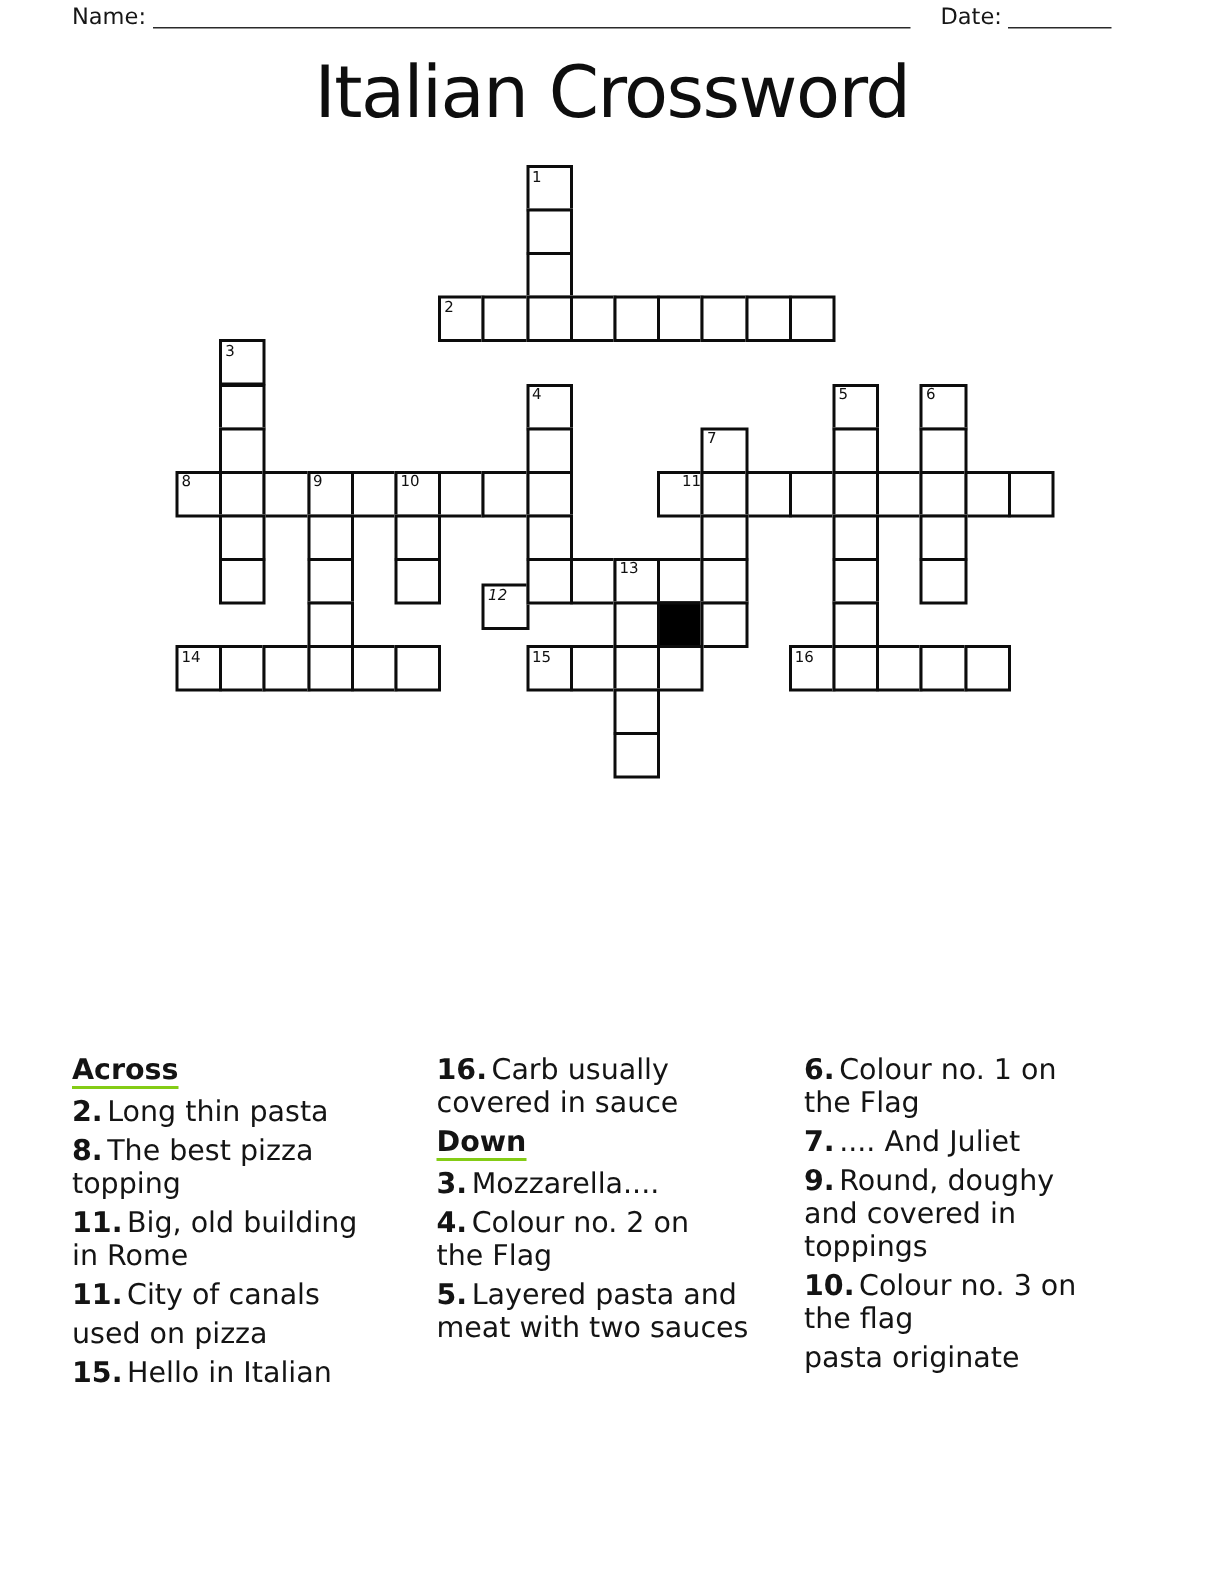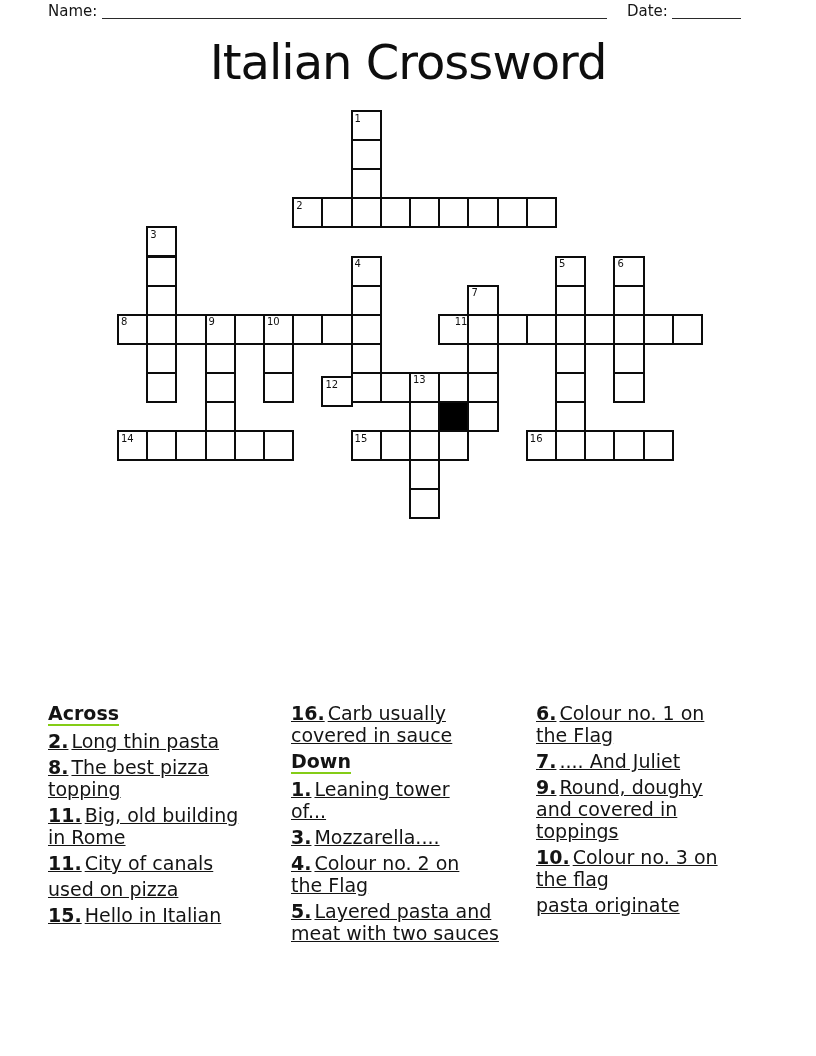--- a/index.html
+++ b/index.html
@@ -30,21 +30,21 @@
   .cell .num{
     display:block;font-size:10px;line-height:10px;padding:1.5px 0 0 2px;
     color:#111;font-weight:400;
   }
   
   .clue-col{position:absolute;top:702px;font-size:19px;line-height:22px;color:#141414;}
   #clue-col-0{left:48px;width:238px;}
   #clue-col-1{left:291px;width:240px;}
   #clue-col-2{left:536px;width:255px;}
   .clue{margin:0 0 4px 0;}
-  .clue-line{white-space:nowrap;text-decoration:underline;}
+  .clue-line{white-space:nowrap;}
   .cnum{font-weight:bold;margin-right:3px;}
   .clue-heading{margin:0 0 4px 0;font-weight:bold;}
   .clue-heading span{display:inline-block;border-bottom:2px solid #84cc16;padding-bottom:0px;}
 </style>
 </head>
 <body>
 
 <span class="hdr-label" id="name-label">Name:</span>
 <div class="write-line" id="name-line"></div>
 <span class="hdr-label" id="date-label">Date:</span>
@@ -118,21 +118,21 @@
     <div class="cell" style="left: 29.2px; top: 232.8px;"></div>
     <div class="cell" style="left: 87.6px; top: 232.8px;"></div>
     <div class="cell" style="left: 146px; top: 232.8px;"></div>
     <div class="cell" style="left: 233.6px; top: 232.8px;"></div>
     <div class="cell" style="left: 350.4px; top: 232.8px;"></div>
     <div class="cell" style="left: 438px; top: 232.8px;"></div>
     <div class="cell" style="left: 496.4px; top: 232.8px;"></div>
     <div class="cell" style="left: 29.2px; top: 261.9px;"></div>
     <div class="cell" style="left: 87.6px; top: 261.9px;"></div>
     <div class="cell" style="left: 146px; top: 261.9px;"></div>
-    <div class="cell" style="left: 204.4px; top: 266px;">
+    <div class="cell" style="left: 204.4px; top: 279px; font-style: italic;">
       <span class="num">12</span>
     </div>
     <div class="cell" style="left: 233.6px; top: 261.9px;"></div>
     <div class="cell" style="left: 262.8px; top: 261.9px;"></div>
     <div class="cell" style="left: 292px; top: 261.9px;">
       <span class="num">13</span>
     </div>
     <div class="cell" style="left: 321.2px; top: 261.9px;"></div>
     <div class="cell" style="left: 350.4px; top: 261.9px;"></div>
     <div class="cell" style="left: 438px; top: 261.9px;"></div>
@@ -190,24 +190,20 @@
       <div class="clue-line"><span class="cnum">15.</span>Hello in Italian</div>
     </div>
   </div>
 <div class="clue-col" id="clue-col-1">
     <div class="clue">
       <div class="clue-line"><span class="cnum">16.</span>Carb usually</div>
       <div class="clue-line">covered in sauce</div>
     </div>
     <div class="clue-heading"><span>Down</span></div>
     <div class="clue">
-      <div class="clue-line"><span class="cnum">1.</span>Leaning tower</div>
-      <div class="clue-line">of...</div>
-    </div>
-    <div class="clue">
       <div class="clue-line"><span class="cnum">3.</span>Mozzarella....</div>
     </div>
     <div class="clue">
       <div class="clue-line"><span class="cnum">4.</span>Colour no. 2 on</div>
       <div class="clue-line">the Flag</div>
     </div>
     <div class="clue">
       <div class="clue-line"><span class="cnum">5.</span>Layered pasta and</div>
       <div class="clue-line">meat with two sauces</div>
     </div>

